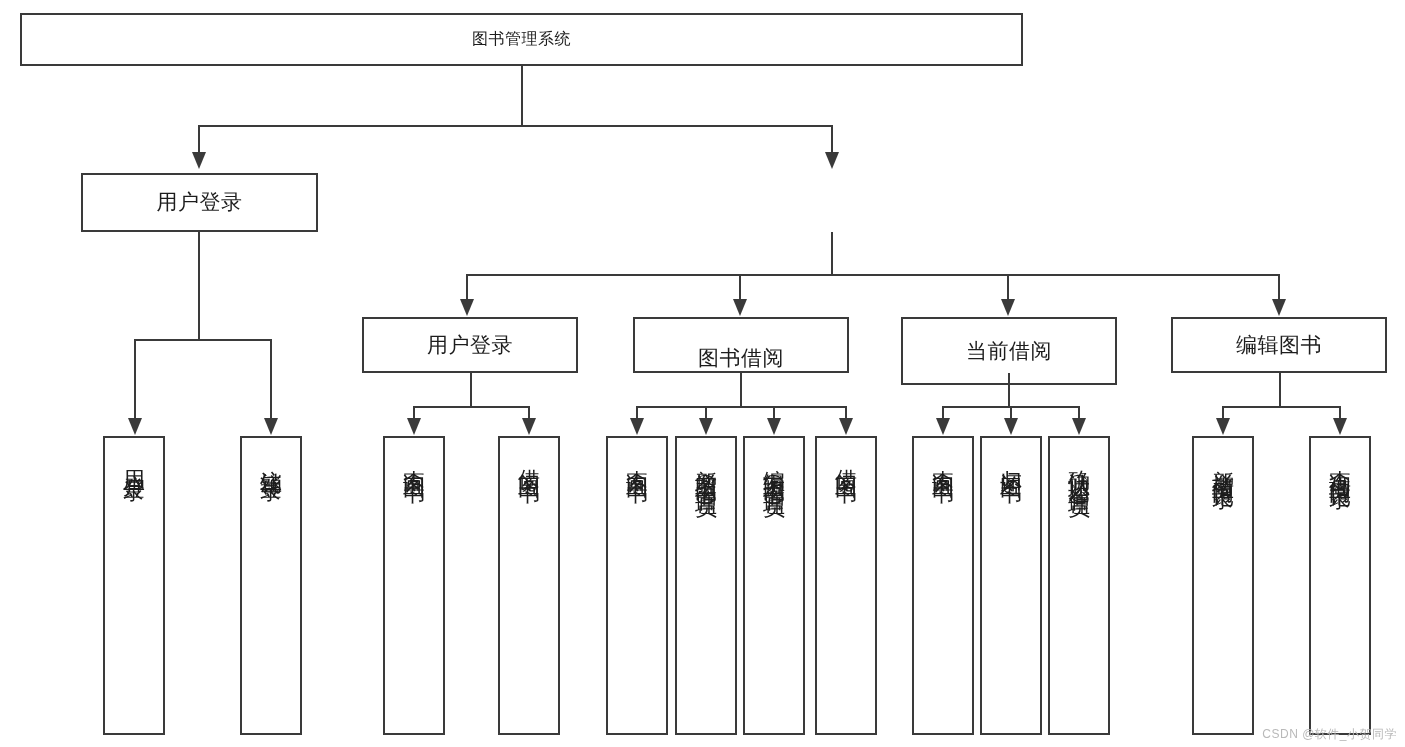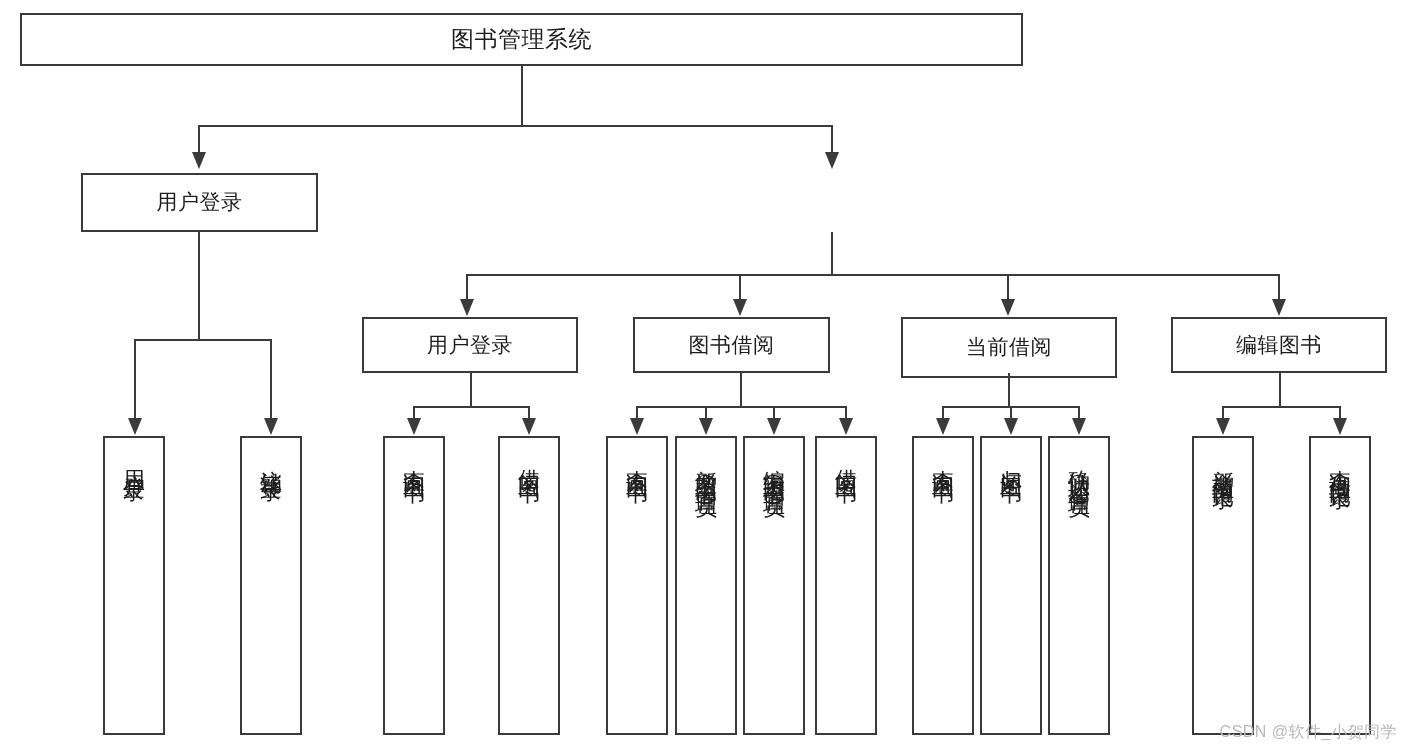--- a/index.html
+++ b/index.html
@@ -31,21 +31,21 @@
     line-height:1.18;
     letter-spacing:.5px;
     white-space:pre;
     text-align:center;
   }
   
   .node.horiz .lbl{
     font-size:21px;
     writing-mode:horizontal-tb;
   }
-  #root .lbl{font-size:23px;}
+  #root .lbl{font-size:16px;}
   
   .node.vert{
     align-items:flex-start;
     padding-top:14px;
   }
   .node.vert .lbl{
     writing-mode:vertical-rl;
     text-orientation:upright;
     font-size:22px;
     letter-spacing:4px;
@@ -64,21 +64,21 @@
     width:0;height:0;
     border-left:7px solid transparent;
     border-right:7px solid transparent;
     border-top:17px solid #3a3a3a;
   }
   
   #watermark{
     position:absolute;
     right:8px;
     bottom:4px;
-    font-size:16px;
+    font-size:12px;
     color:#b9b9b9;
     letter-spacing:.5px;
     white-space:nowrap;
     user-select:none;
   }
 </style>
 </head>
 <body>
 
 <div id="canvas">
@@ -120,25 +120,25 @@
   <div class="ln vln" style="left:1007px;top:274px;height:26px;"></div>
   <div class="arrow" style="left:1001px;top:299px;"></div>
 
   <div class="ln vln" style="left:1278px;top:274px;height:26px;"></div>
   <div class="arrow" style="left:1272px;top:299px;"></div>
 
   <div class="node horiz" style="left:362px;top:317px;width:216px;height:56px;">
     <span class="lbl">用户登录</span>
   </div>
 
-  <div class="node horiz" style="left:633px;top:317px;width:197px;height:56px;">
+  <div class="node horiz" style="left:633px;top:317px;width:216px;height:56px;align-items:flex-end;">
     <span class="lbl">图书借阅</span>
   </div>
 
-  <div class="node horiz" style="left:901px;top:317px;width:216px;height:61px;">
+  <div class="node horiz" style="left:901px;top:317px;width:216px;height:68px;">
     <span class="lbl">当前借阅</span>
   </div>
 
   <div class="node horiz" style="left:1171px;top:317px;width:216px;height:56px;">
     <span class="lbl">编辑图书</span>
   </div>
 
   <div class="ln vln" style="left:470px;top:373px;height:34px;"></div>
   <div class="ln hln" style="left:413px;top:406px;width:116px;"></div>
   <div class="ln vln" style="left:413px;top:406px;height:13px;"></div>

